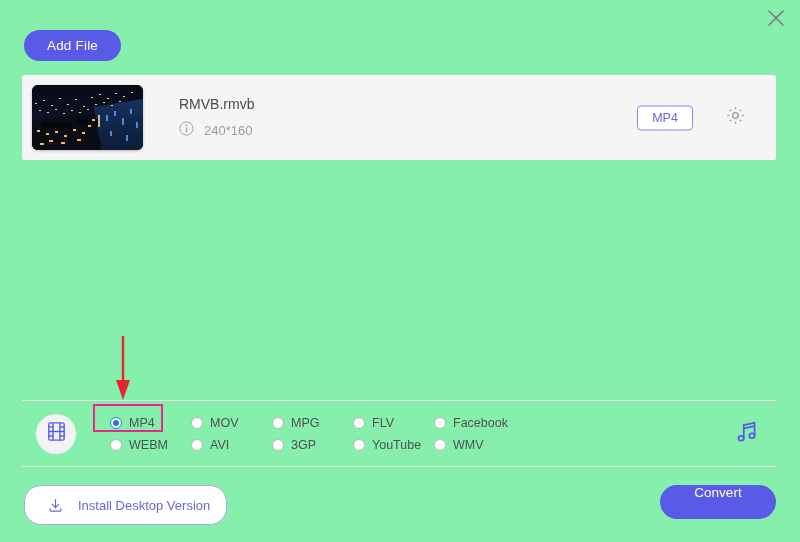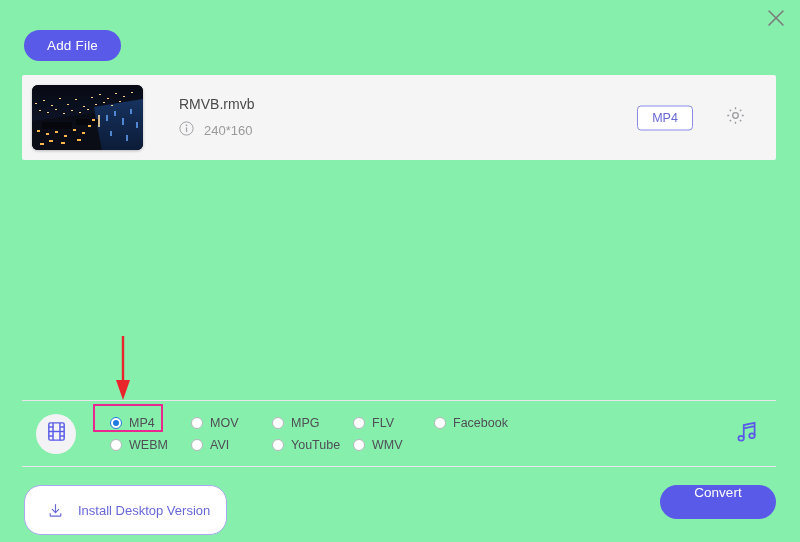--- a/index.html
+++ b/index.html
@@ -167,21 +167,21 @@
     position: absolute; left: 708px; top: 50%;
     transform: translateY(-50%);
     width: 34px; height: 34px;
     display: flex; align-items: center; justify-content: center;
     cursor: pointer;
   }
 
   
   .install-btn {
     position: absolute; left: 24px; top: 485px;
-    width: 203px; height: 50px;
+    width: 203px; height: 40px;
     border: 1px solid #a9a9ec;
     border-radius: 17px;
     background: #fff;
     display: flex; align-items: center;
     color: #6767d6;
     font-size: 13px;
     cursor: pointer;
   }
   .install-btn .dl-icon {
     margin-left: 22px; margin-right: 14px;
@@ -359,33 +359,37 @@
         <div class="fmt-opt">
           <span class="radio"></span>
           <span>AVI</span>
         </div>
         <div class="fmt-opt">
           <span class="radio"></span>
           <span>MPG</span>
         </div>
         <div class="fmt-opt">
           <span class="radio"></span>
+          <span>3GP</span>
+        </div>
+        <div class="fmt-opt">
+          <span class="radio"></span>
+          <span>FLV</span>
+        </div>
+        <div class="fmt-opt">
+          <span class="radio"></span>
           <span>YouTube</span>
         </div>
         <div class="fmt-opt">
           <span class="radio"></span>
-          <span>FLV</span>
+          <span>Facebook</span>
         </div>
         <div class="fmt-opt">
           <span class="radio"></span>
           <span>WMV</span>
-        </div>
-        <div class="fmt-opt">
-          <span class="radio"></span>
-          <span>Facebook</span>
         </div>
       </div>
 
     <div class="audio-icon-wrap">
       <span>
         <svg width="26" height="26" viewBox="0 0 24 24" fill="none" stroke="#5a5ae8" stroke-width="1.6">
           <path d="M9 17.5V5.6l10-2.1v11.9"></path>
           <path d="M9 8.6 19 6.5"></path>
           <ellipse cx="6.6" cy="17.7" rx="2.5" ry="2.2"></ellipse>
           <ellipse cx="16.6" cy="15.5" rx="2.5" ry="2.2"></ellipse>

